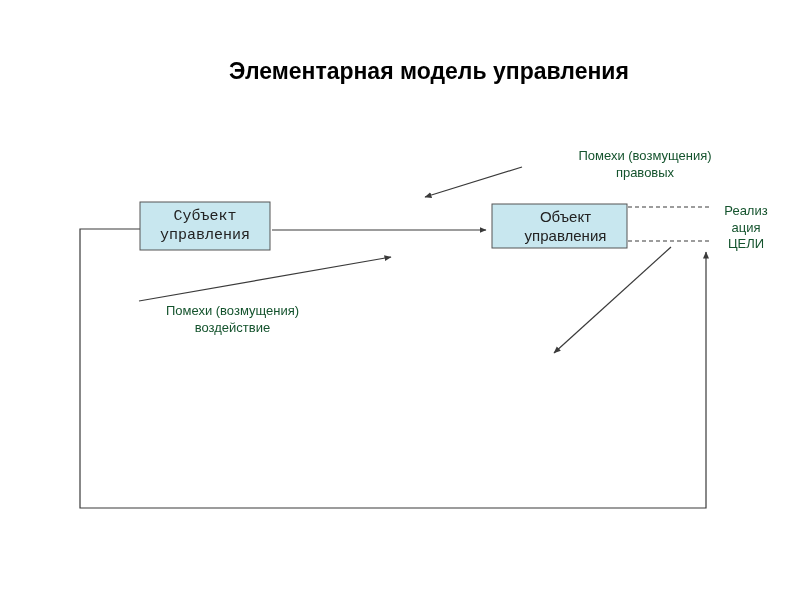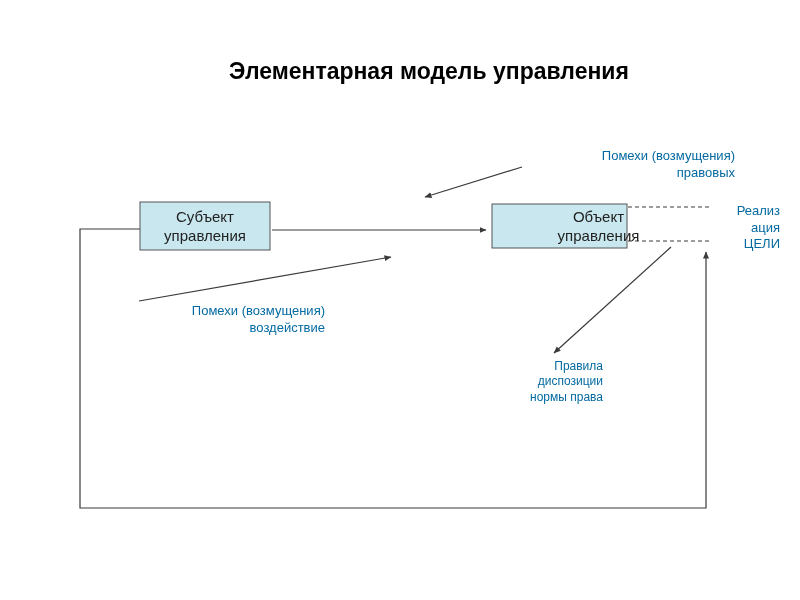--- a/index.html
+++ b/index.html
@@ -9,21 +9,21 @@
     font-family:"Liberation Sans", sans-serif;
   }
   .title {
     position:absolute; top:58px; left:0; width:100%;
     text-align:center; font-size:23px; font-weight:bold; color:#000;padding-left:29px;
   }
   svg.diagram { position:absolute; left:0; top:0; }
   svg.diagram line, svg.diagram path.loop { stroke:#3a3a3a; stroke-width:1.2; fill:none; }
   #arrowhead path { fill:#3a3a3a; }
   rect.box { stroke:#555555; stroke-width:1; }
-  .lbl { position:absolute; text-align:right; line-height:1.28; color:#0369a1; }
+  .lbl { position:absolute; text-align:center; line-height:1.28; color:#14532d; }
   .box-label { position:absolute; text-align:center; font-size:15px; line-height:19px; color:#222; }
   .lbl-direct   { left:300px; top:199px; width:170px; font-size:11px; }
   .lbl-norms    { left:300px; top:238px; width:170px; font-size:11px; }
   .lbl-ext      { left:555px; top:148px; width:180px; font-size:13px; }
   .lbl-int      { left:140px; top:303px; width:185px; font-size:13px; }
   .lbl-goal     { left:712px; top:203px; width:68px;  font-size:13px; }
   .lbl-rules    { left:493px; top:359px; width:110px; font-size:12px; }
   .lbl-control  { left:310px; top:475px; width:200px; font-size:15px; }
 </style>
 </head>
@@ -50,25 +50,25 @@
 
     <line x1="671" y1="247" x2="554" y2="353" marker-end="url(#arrowhead)"></line>
 
     <line x1="628" y1="207" x2="712" y2="207" stroke-dasharray="4 3"></line>
     <line x1="628" y1="241" x2="712" y2="241" stroke-dasharray="4 3"></line>
 
     <rect class="box" x="140" y="202" width="130" height="48" fill="#c8e7ef"></rect>
     <rect class="box" x="492" y="204" width="135" height="44" fill="#c8e7ef"></rect>
   </svg>
 
-  <div class="box-label" style="left:140px; top:207px; width:130px;">
+  <div class="box-label" style="left:140px; top:207px; width:130px;font-family:Liberation Mono, monospace;">
     <span>Субъект</span><br>
     <span>управления</span>
   </div>
-  <div class="box-label" style="left:492px; top:207px; width:147px;margin-left:33px;">
+  <div class="box-label" style="left:492px; top:207px; width:147px;">
     <span>Объект</span><br>
     <span>управления</span>
   </div>
 
 
 
   <div class="lbl lbl-ext">
     <span>Помехи (возмущения)</span><br>
     <span>правовых</span>
   </div>
@@ -77,20 +77,15 @@
     <span>Помехи (возмущения)</span><br>
     <span>воздействие</span>
   </div>
 
   <div class="lbl lbl-goal">
     <span>Реализ</span><br>
     <span>ация</span><br>
     <span>ЦЕЛИ</span>
   </div>
 
-  <div class="lbl lbl-rules">
-    <span>Правила</span><br>
-    <span>диспозиции</span><br>
-    <span>нормы права</span>
-  </div>
 
 
 </div>
 
 </body></html>

